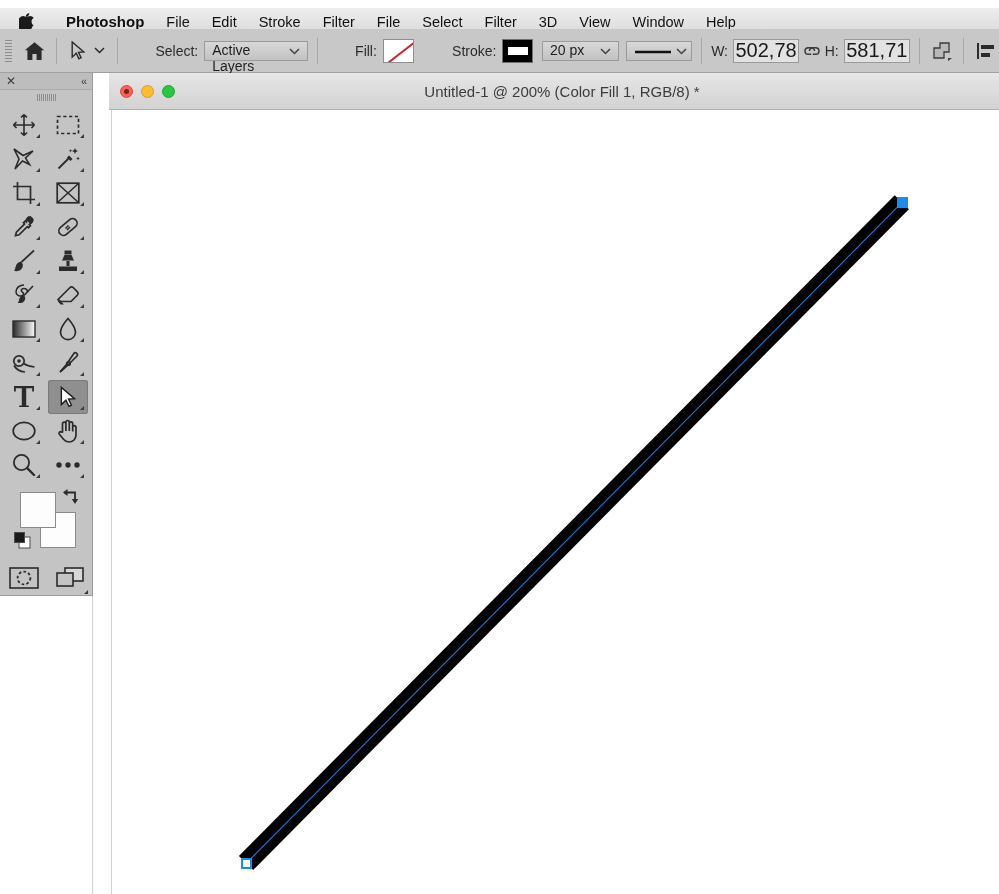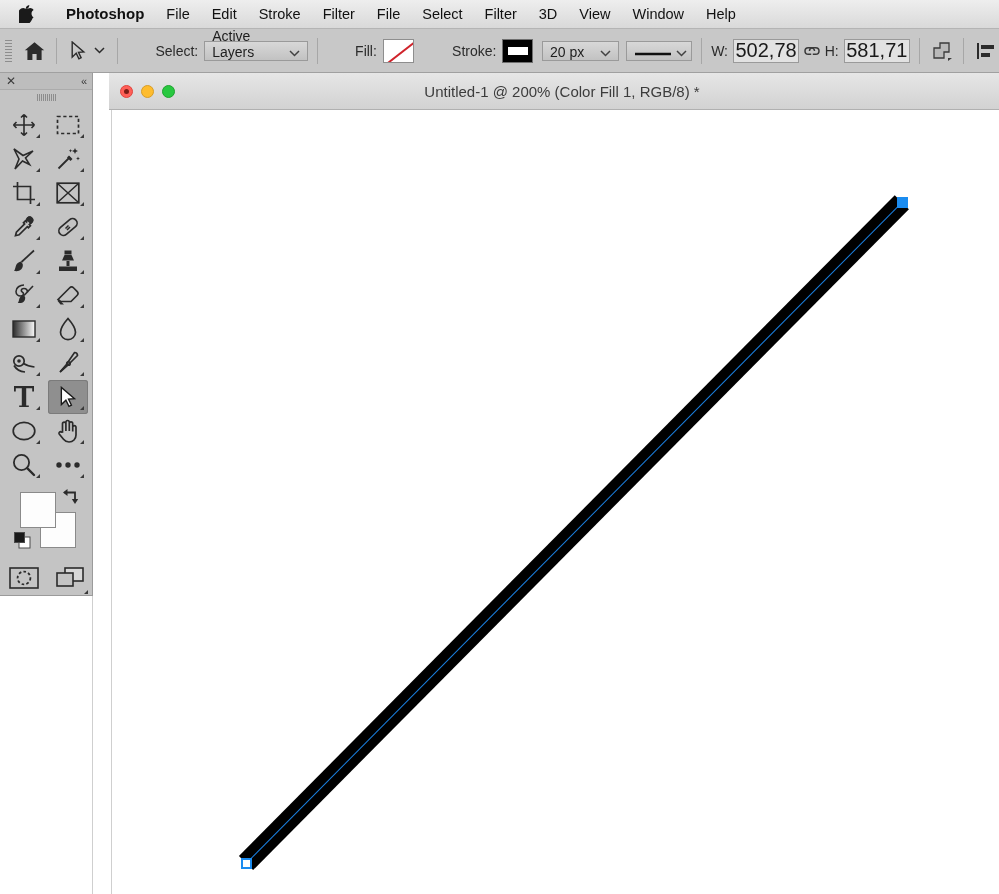--- a/index.html
+++ b/index.html
@@ -5,21 +5,21 @@
   * { box-sizing: border-box; margin: 0; padding: 0; }
   html, body {
     width: 999px; height: 894px;
     font-family: "Liberation Sans", sans-serif;
     background: #ffffff;
     overflow: hidden;
   }
 
   
   #menubar {
-    position: absolute; left: 0; top: 0; width: 999px; height: 29px;
+    position: absolute; left: 0; top: 8px; width: 999px; height: 29px;
     background: linear-gradient(#eeeeee, #d9d9d9);
     border-bottom: 1px solid #b4b4b4;
     display: flex; align-items: center; padding-left: 18px;
   }
   .apple-logo {
     width: 17px; height: 20px; margin-right: 20px;
     display: flex; align-items: center; justify-content: center;
   }
   .menu-item {
     font-size: 14.5px; color: #111; padding: 0 11px; line-height: 28px;
@@ -46,21 +46,21 @@
   }
   .icon-btn {
     width: 30px; height: 30px; display: flex;
     align-items: center; justify-content: center;
   }
   .opt-label { font-size: 14px; color: #2b2b2b; margin-right: 6px; white-space: nowrap; margin-left: 28px; }
 
   .select-box {
     height: 20px; background: linear-gradient(#d8d8d8,#c2c2c2);
     border: 1px solid #9a9a9a; border-radius: 0;
-    display: flex; align-items: flex-end; padding: 0 7px;
+    display: flex; align-items: flex-start; padding: 0 7px;
     font-size: 14px; color: #1d1d1d;
   }
   .select-box .chev { margin-left: 8px; opacity: .85; }
 
   .swatch-fill {
     width: 36px; height: 24px; background: #fff;
     border: 1px solid #8e8e8e; position: relative; overflow: hidden;
   }
   .swatch-fill::after {
     content: ""; position: absolute; left: -6px; top: 50%;

